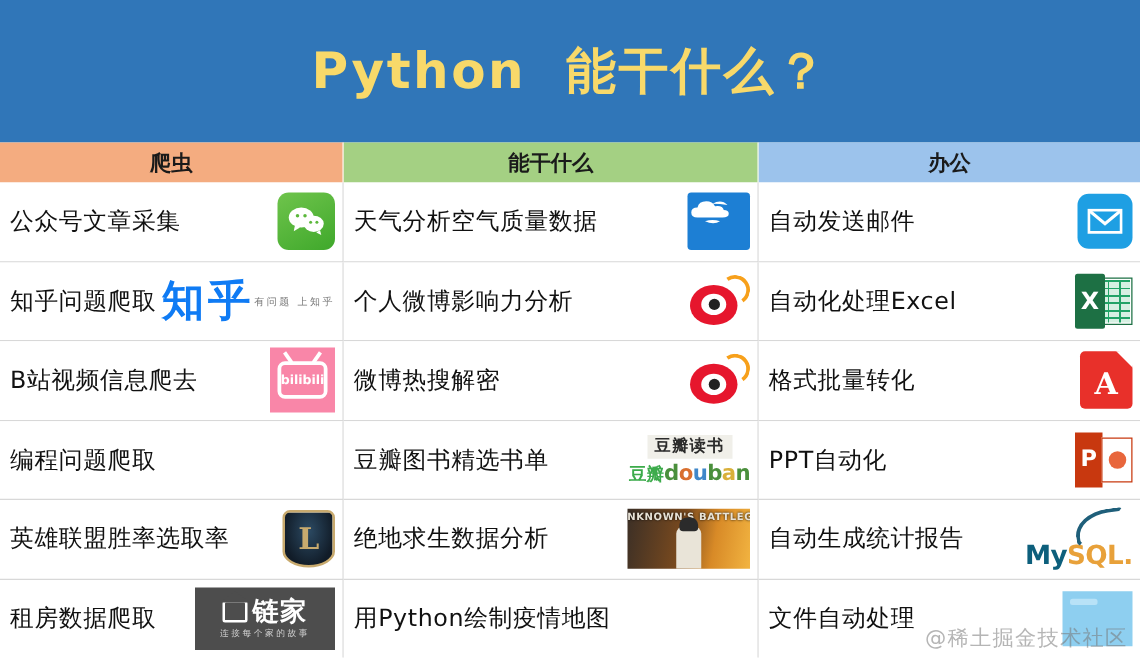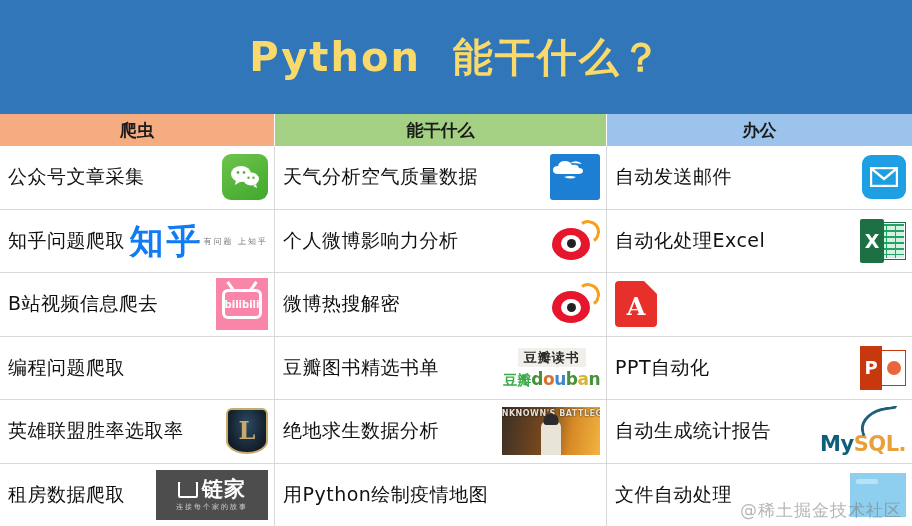--- a/index.html
+++ b/index.html
@@ -580,20 +580,21 @@
           <span class="cell-icon">
             <span class="excel">
               <span class="excel-doc"></span>
               <span class="excel-grid"></span>
               <span class="excel-x">X</span>
             </span>
           </span>
         </div>
 
         <div class="cell">
+          <span class="cell-label">格式批量转化</span>
           <span class="cell-icon">
             <span class="pdf">
               <span class="pdf-a">A</span>
             </span>
           </span>
         </div>
 
         <div class="cell">
           <span class="cell-label">PPT自动化</span>
           <span class="cell-icon">

